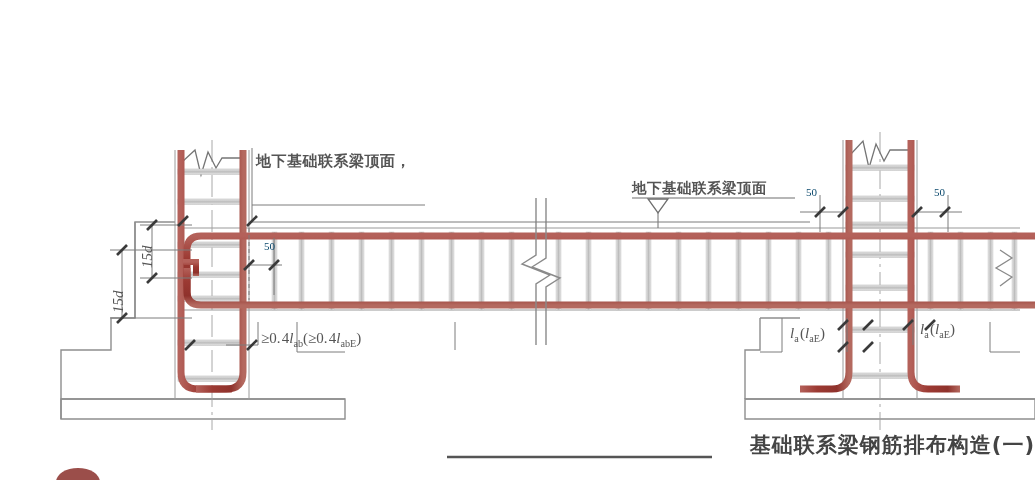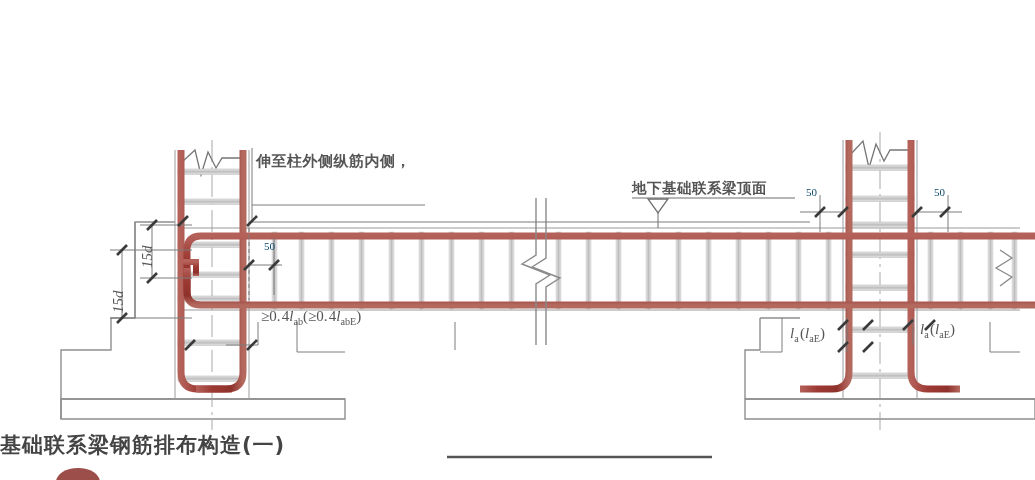--- a/index.html
+++ b/index.html
@@ -11,36 +11,36 @@
   svg#drawing{position:absolute;left:0;top:0;width:1035px;height:480px;}
 
   .lbl{position:absolute;white-space:nowrap;color:#4a4a4a;}
   .cn{font-family:"DejaVu Sans", sans-serif;font-weight:700;color:#555;}
   .num{font-family:"Liberation Serif", serif;color:#555;}
 
   #note-top-left{left:256px;top:150px;font-size:15px;line-height:23px;letter-spacing:0.5px;}
   #note-top-left .l2{letter-spacing:0px;}
   #note-slab-top{left:632px;top:179px;font-size:14.5px;letter-spacing:0.5px;text-align:right;}
 
-  #title{left:0;top:431px;width:1035px;text-align:left;font-size:21px;letter-spacing:1px;color:#444;font-weight:700;}
+  #title{left:0;top:431px;width:1035px;text-align:right;font-size:21px;letter-spacing:1px;color:#444;font-weight:700;}
 
   #watermark{left:828px;top:437px;font-size:23px;color:#4f4f4f;font-weight:700;letter-spacing:0px;}
 
   .dim15d{font-style:italic;font-size:15px;color:#555;
           transform:rotate(-90deg);transform-origin:left top;}
   #d15a{left:110px;top:313px;}
   #d15b{left:139px;top:268px;}
 
   .n50{font-size:11px;color:#0c4a6e;}
   #n50a{left:264px;top:240px;}
   #n50b{left:806px;top:186px;}
   #n50c{left:934px;top:186px;}
 
   .lab{font-size:15px;color:#555;}
-  #labA{left:261px;top:308px;}
+  #labA{left:261px;top:330px;}
   #labB{left:790px;top:325px;}
   #labC{left:920px;top:321px;}
 
   i.v{font-style:italic;}
   sub{font-size:0.68em;}
 </style>
 </head>
 <body>
 
 <div id="stage">
@@ -282,21 +282,21 @@
   <g>
     <line x1="447" y1="457" x2="712" y2="457" stroke="#555" stroke-width="2.4"></line>
   </g>
 
   <g>
     <ellipse cx="78" cy="482" rx="22" ry="14" fill="#8a2f2a" opacity="0.85"></ellipse>
   </g>
 </svg>
 
 <div class="lbl cn" id="note-top-left">
-  <div>伸至柱外侧纵筋内侧，</div>
+  <div>地下基础联系梁顶面，</div>
 </div>
 
 <div class="lbl cn" id="note-slab-top">地下基础联系梁顶面</div>
 
 <div class="lbl dim15d" id="d15a">15<i class="v">d</i></div>
 <div class="lbl dim15d" id="d15b">15<i class="v">d</i></div>
 
 <div class="lbl num n50" id="n50a">50</div>
 <div class="lbl num n50" id="n50b">50</div>
 <div class="lbl num n50" id="n50c">50</div>

